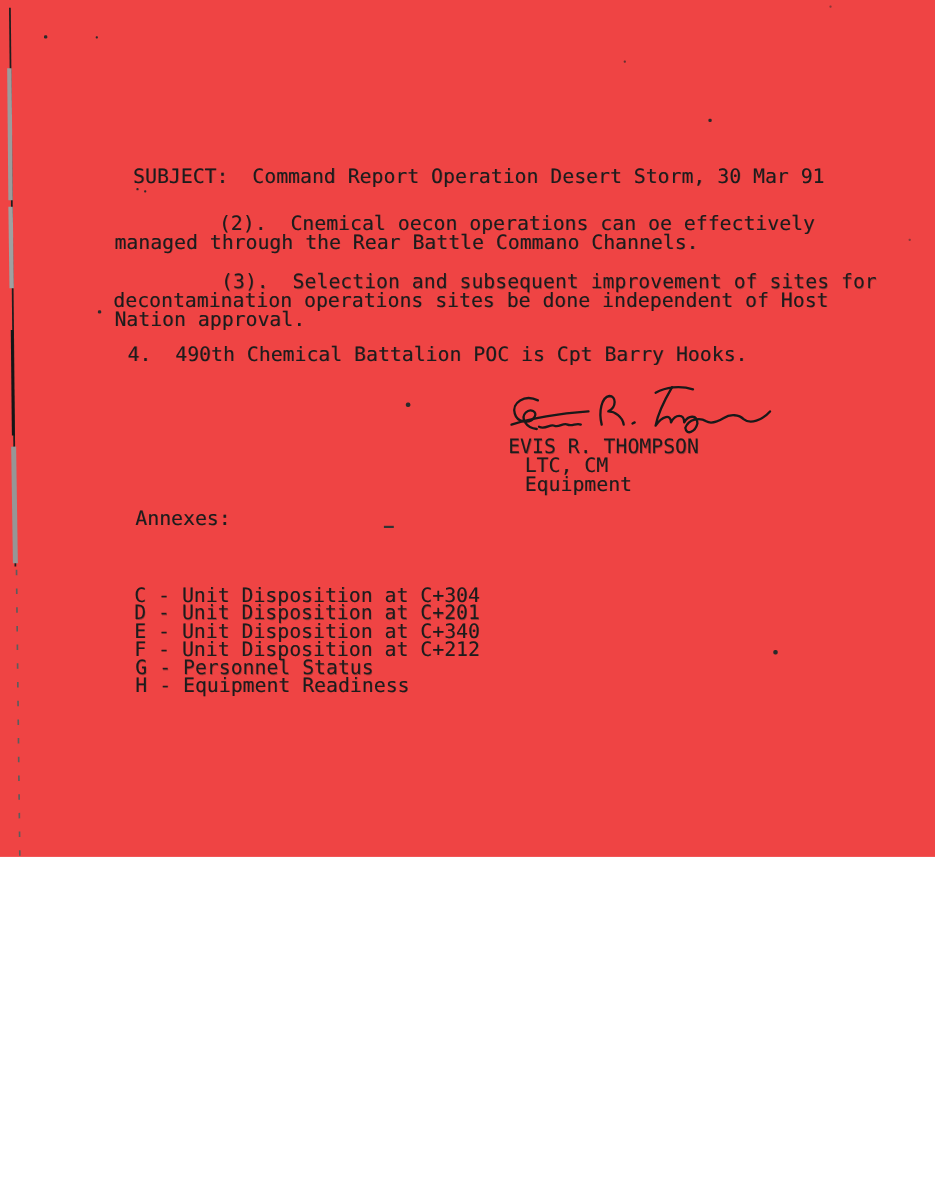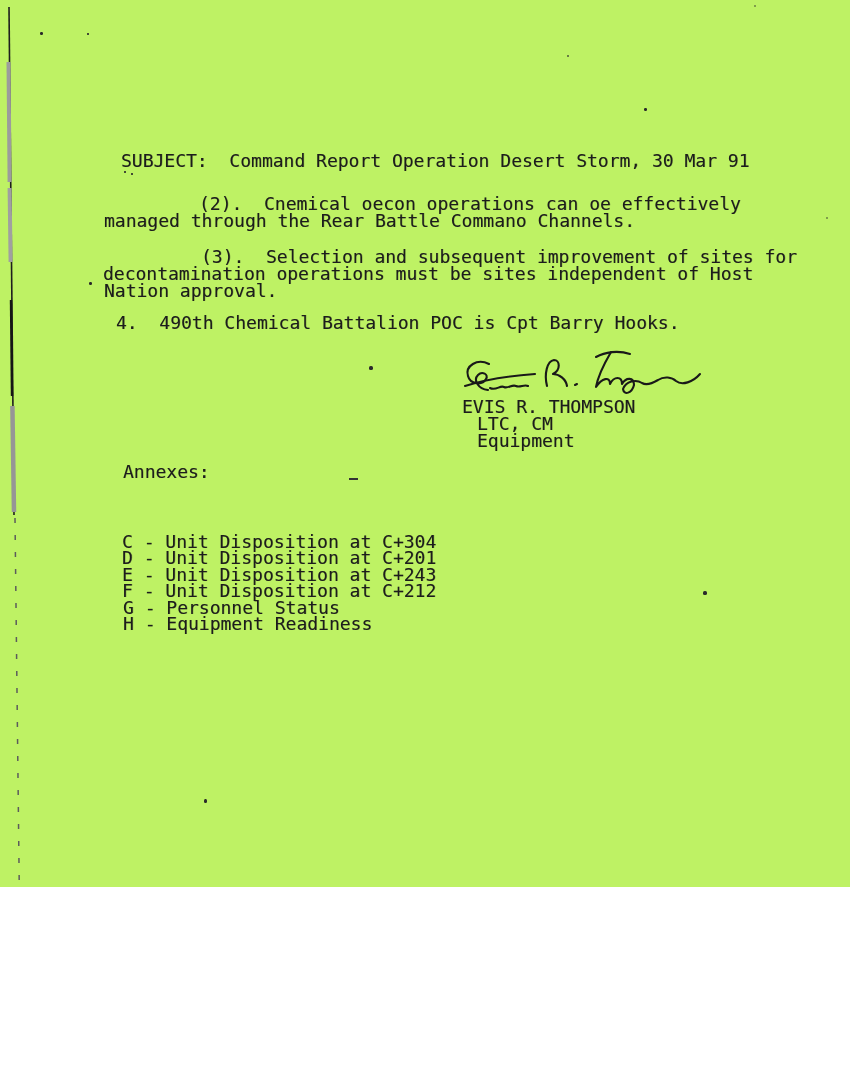--- a/index.html
+++ b/index.html
@@ -1,16 +1,16 @@
 <!DOCTYPE html>
 <html><head>
 <meta charset="utf-8">
 <style>
   html,body{margin:0;padding:0;background:#ffffff;}
-  .page{position:relative;width:850px;height:887px;background:#bef264;overflow:hidden;
+  .page{position:relative;width:850px;height:779px;background:#ef4444;overflow:hidden;
         font-family:"DejaVu Sans Mono",monospace;}
   .ln{position:absolute;white-space:pre;font-family:"DejaVu Sans Mono",monospace;
       font-size:18px;line-height:18px;color:#1c1c1c;
       text-shadow:0.5px 0.3px 0 rgba(28,28,28,0.38);}
   .faded{color:#3a3a3a;text-shadow:none;opacity:.8;}
   .speck{position:absolute;background:#2a2a2a;border-radius:40%;}
   .dash-artifact{position:absolute;background:#333;}
   svg{position:absolute;}
 </style>
 </head>
@@ -29,21 +29,21 @@
   </svg>
 
   <div class="ln" style="left:121px;top:152px">SUBJECT:  Command Report Operation Desert Storm, 30 Mar 91</div>
   <div class="speck" style="left:124px;top:171px;width:2px;height:2px"></div>
   <div class="speck" style="left:131px;top:173px;width:2px;height:2px"></div>
 
   <div class="ln" style="left:199px;top:195px">(2).  Cnemical oecon operations can oe effectively</div>
   <div class="ln" style="left:104px;top:212px">managed through the Rear Battle Commano Channels.</div>
 
   <div class="ln" style="left:201px;top:248px">(3).  Selection and subsequent improvement of sites for</div>
-  <div class="ln" style="left:103px;top:265px">decontamination operations must be sites independent of Host</div>
+  <div class="ln" style="left:103px;top:265px">decontamination operations sites be done independent of Host</div>
   <div class="ln" style="left:104px;top:282px">Nation approval.</div>
 
   <div class="ln" style="left:116px;top:314px">4.  490th Chemical Battalion POC is Cpt Barry Hooks.</div>
 
   <svg width="250" height="62" viewBox="0 0 250 62" style="left:455px;top:344px" aria-label="Evis R. Thompson">
     <g fill="none" stroke="#191919" stroke-width="2.1" stroke-linecap="round" stroke-linejoin="round">
       <path d="M 34,20 C 22,14 10,22 13,32 C 15,40 27,42 31,35 C 34,30 27,27 23,31 C 18,36 23,45 33,46"></path>
       <path d="M 10,42 C 32,35 52,32 80,30"></path>
       <path d="M 35,44 C 41,47 45,41 49,43 C 53,45 57,40 61,42 C 65,44 69,40 73,42"></path>
       <path d="M 92,42 C 89,30 92,17 99,16 C 105,16 106,26 98,30 C 104,30 111,35 112,42"></path>
@@ -55,21 +55,21 @@
 
   <div class="ln" style="left:462px;top:398px">EVIS R. THOMPSON</div>
   <div class="ln" style="left:477px;top:415px">LTC, CM</div>
   <div class="ln" style="left:477px;top:432px">Equipment</div>
 
   <div class="ln" style="left:123px;top:463px">Annexes:</div>
   <div class="dash-artifact" style="left:349px;top:478px;width:9px;height:2px"></div>
 
   <div class="ln" style="left:122px;top:533px">C - Unit Disposition at C+304</div>
   <div class="ln" style="left:122px;top:549px">D - Unit Disposition at C+201</div>
-  <div class="ln" style="left:122px;top:566px">E - Unit Disposition at C+243</div>
+  <div class="ln" style="left:122px;top:566px">E - Unit Disposition at C+340</div>
   <div class="ln" style="left:122px;top:582px">F - Unit Disposition at C+212</div>
   <div class="ln" style="left:123px;top:615px">H - Equipment Readiness</div>
   <div class="ln" style="left:123px;top:599px">G - Personnel Status</div>
 
   <div class="ln faded" style="left:452px;top:1026px;font-size:16px">6</div>
 
   <div class="speck" style="left:40px;top:32px;width:3px;height:3px"></div>
   <div class="speck" style="left:87px;top:33px;width:2px;height:2px"></div>
   <div class="speck" style="left:567px;top:55px;width:2px;height:2px;opacity:.7"></div>
   <div class="speck" style="left:644px;top:108px;width:3px;height:3px"></div>

